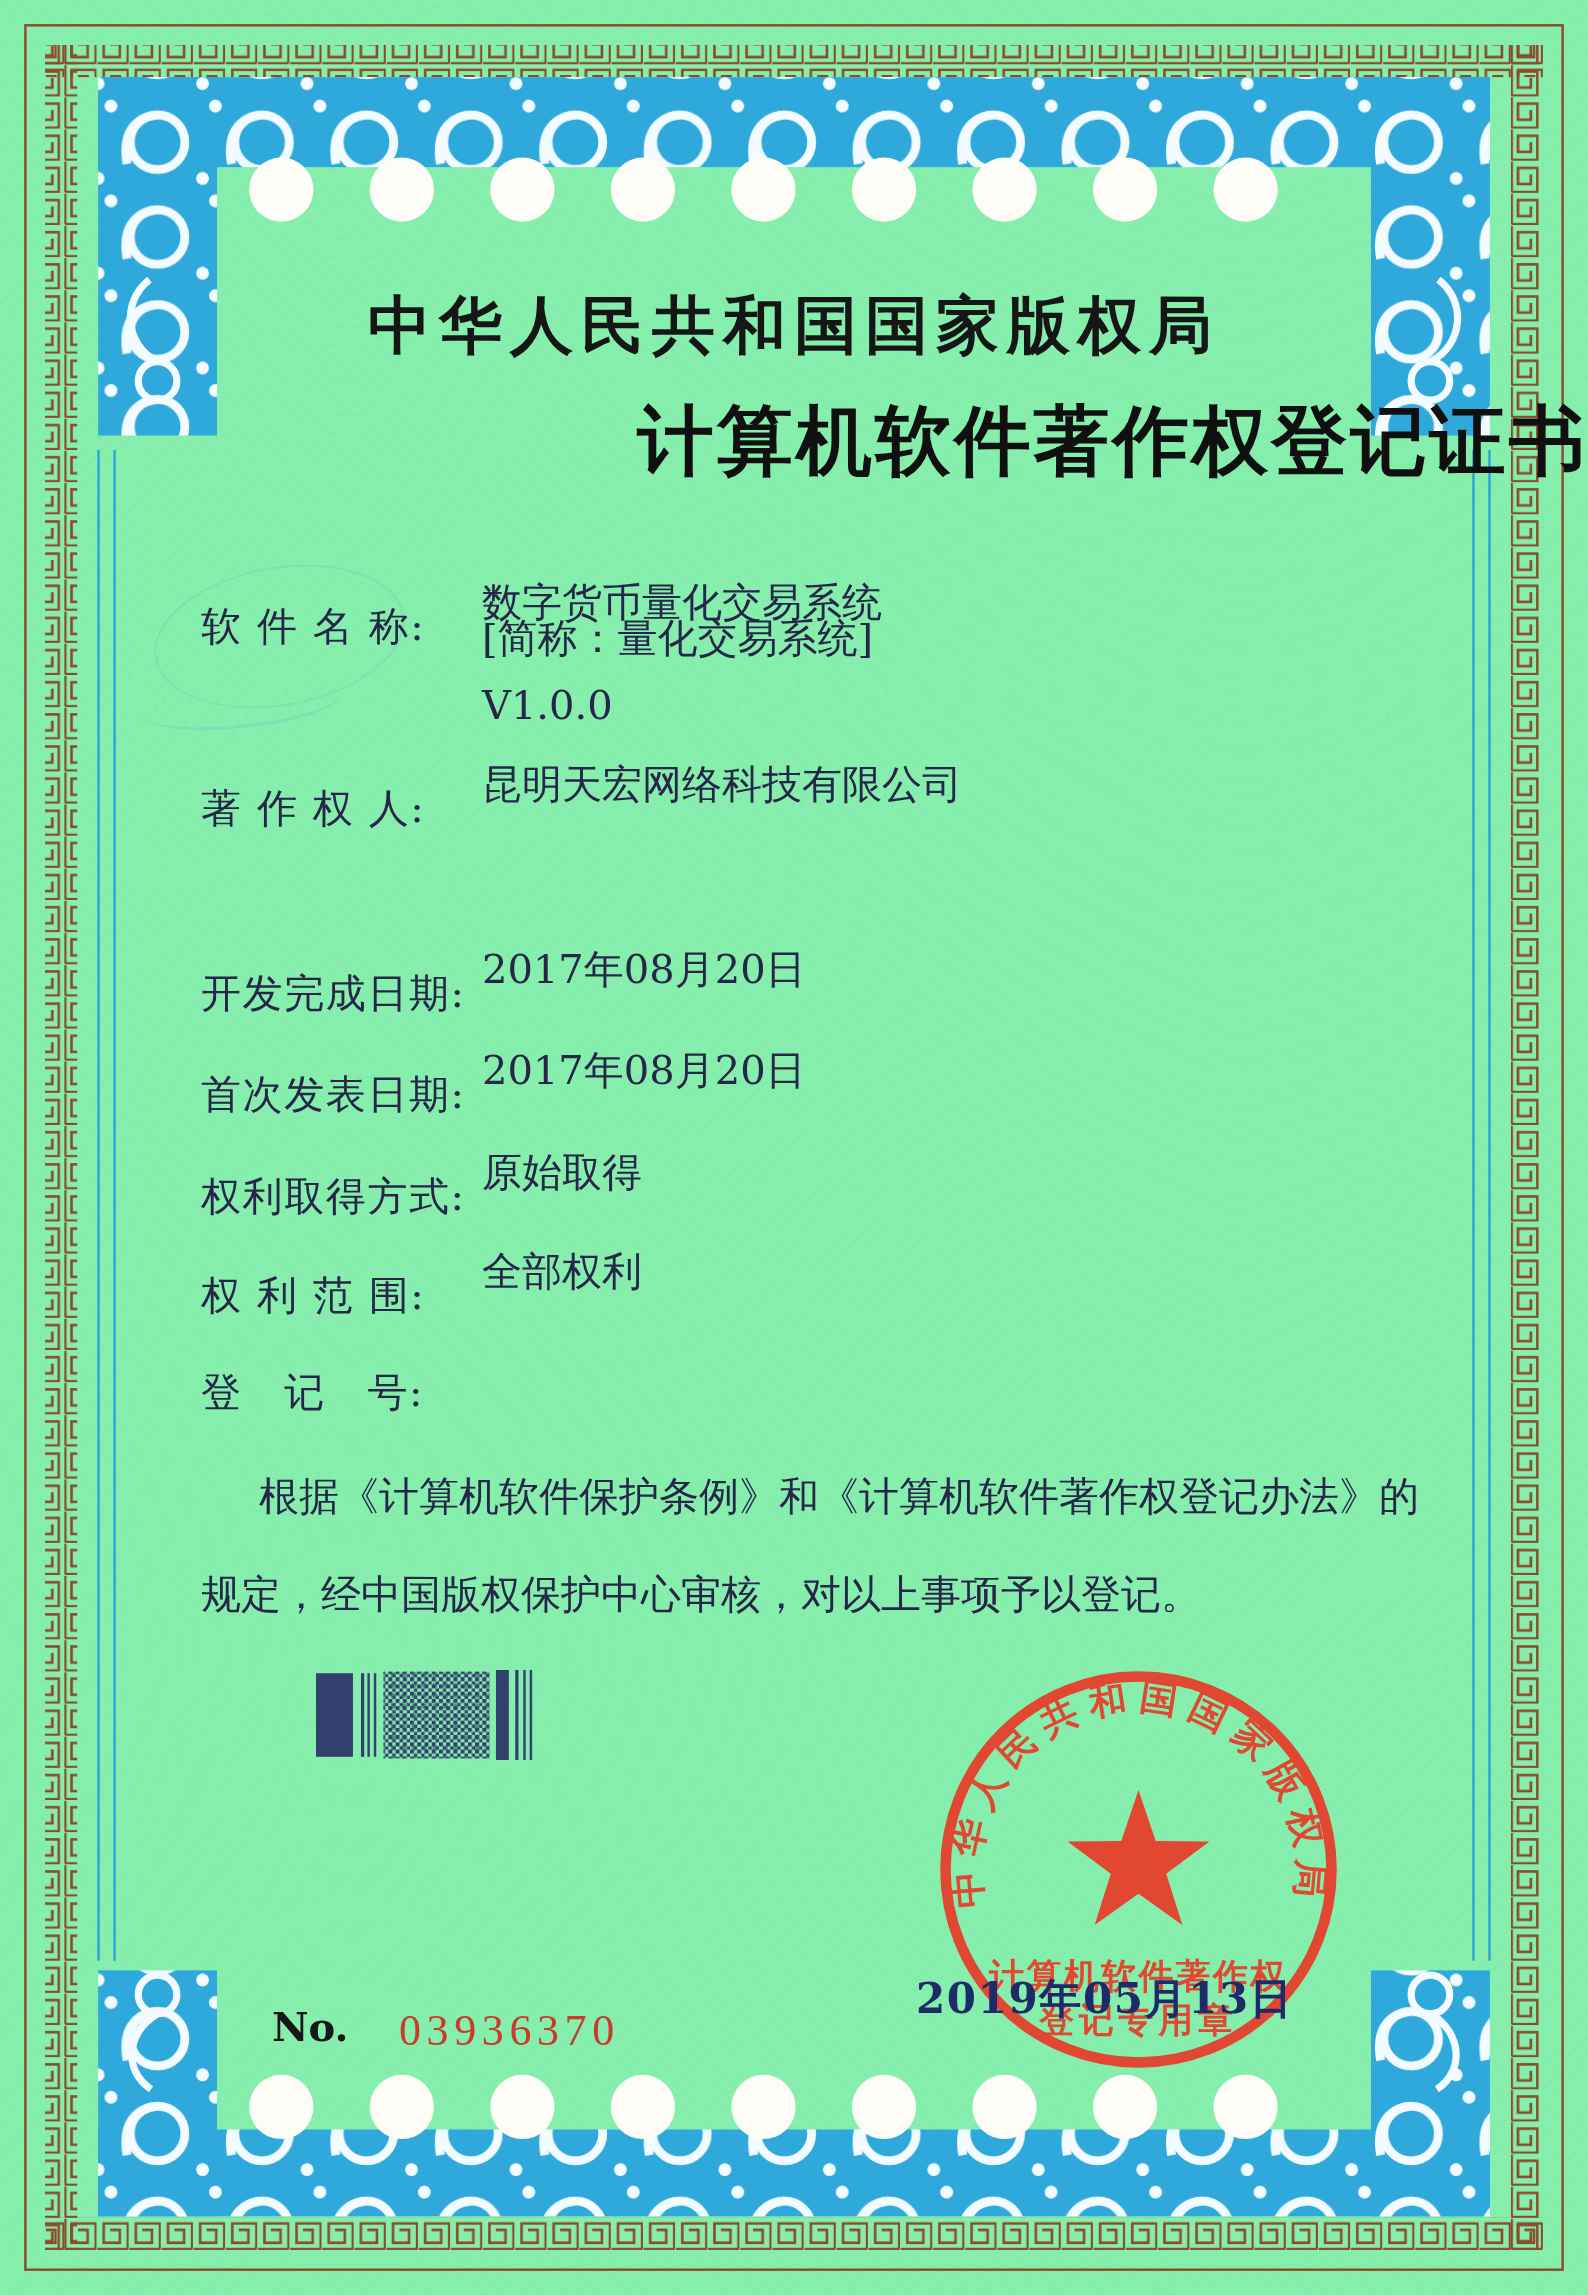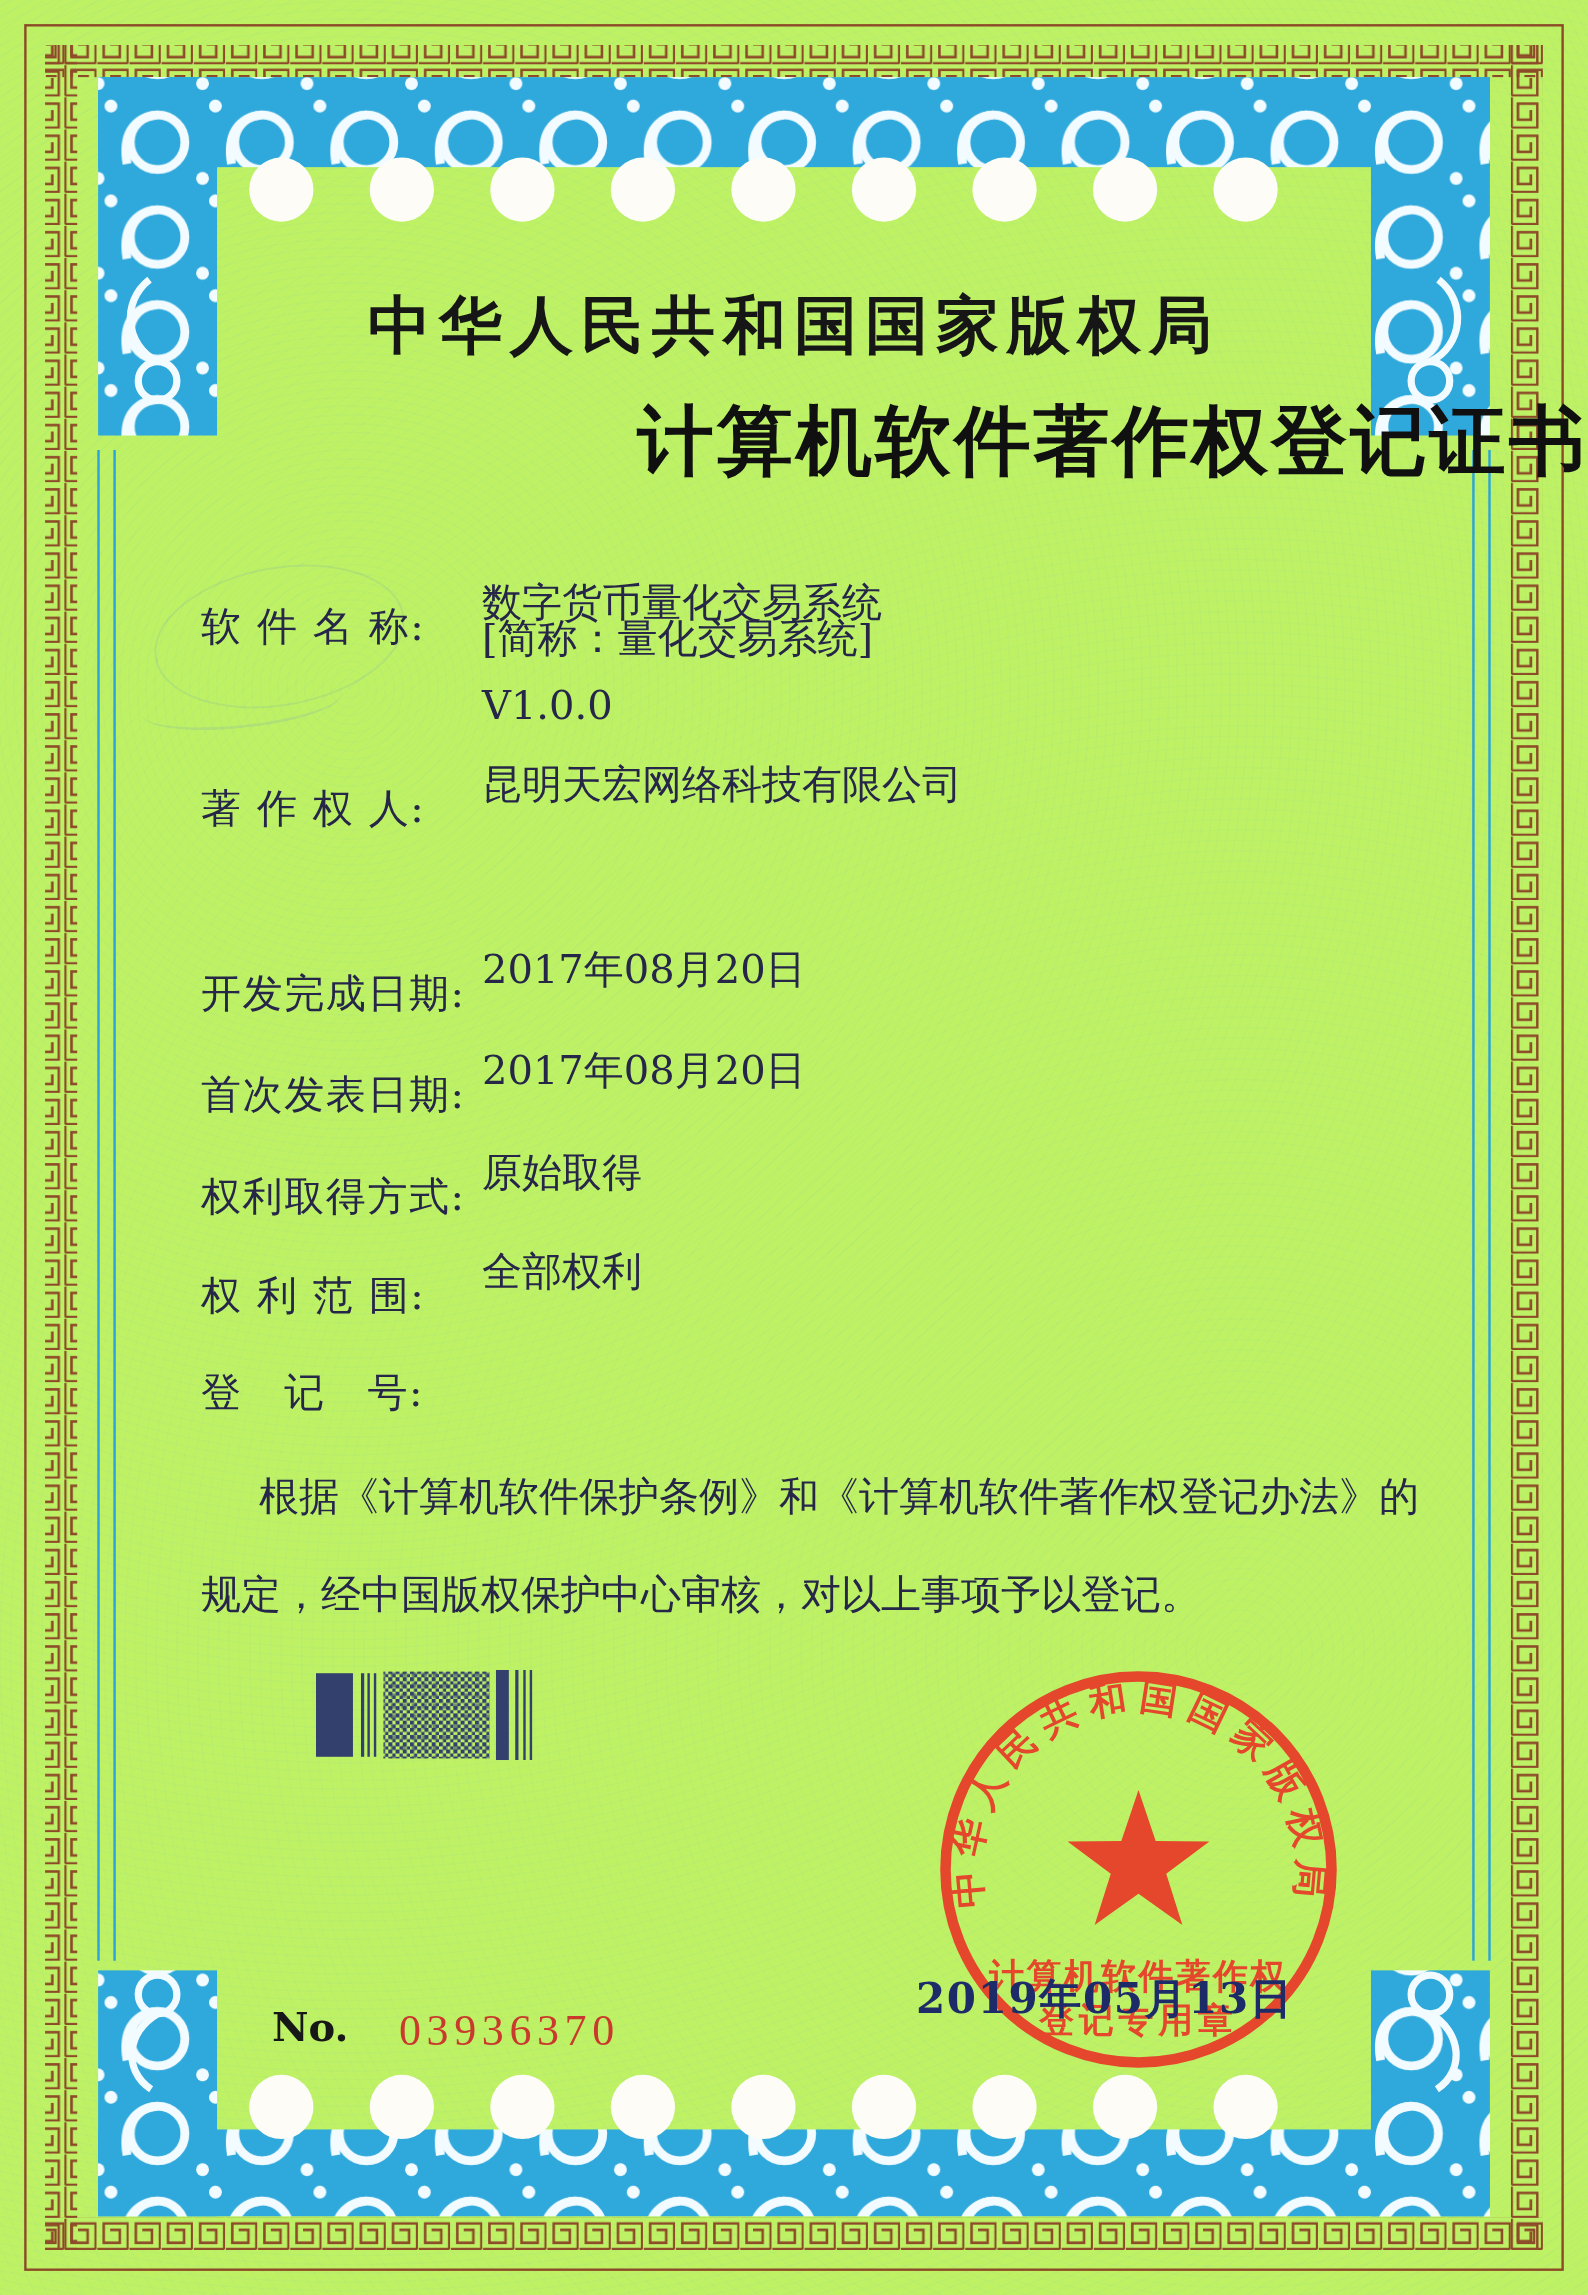--- a/index.html
+++ b/index.html
@@ -1,19 +1,19 @@
 <!DOCTYPE html>
 <html style="font-size:13px"><head>
 <meta charset="utf-8">
 <style>
   html,body{margin:0;padding:0;background:#ffffff;}
   .page{
     position:relative;
     width:1588px;height:2295px;
-    background:#bef264;
+    background:#86efac;
     overflow:hidden;
     font-family:"DejaVu Serif","Liberation Serif",serif;
   }
   
   .page::before{
     content:"";position:absolute;inset:0;pointer-events:none;
     background:
       repeating-radial-gradient(circle at 22% 30%, rgba(96,164,214,0.045) 0 1.6px, rgba(0,0,0,0) 1.6px 8.8px),
       repeating-radial-gradient(circle at 78% 72%, rgba(96,164,214,0.04) 0 1.6px, rgba(0,0,0,0) 1.6px 10.4px);
   }

